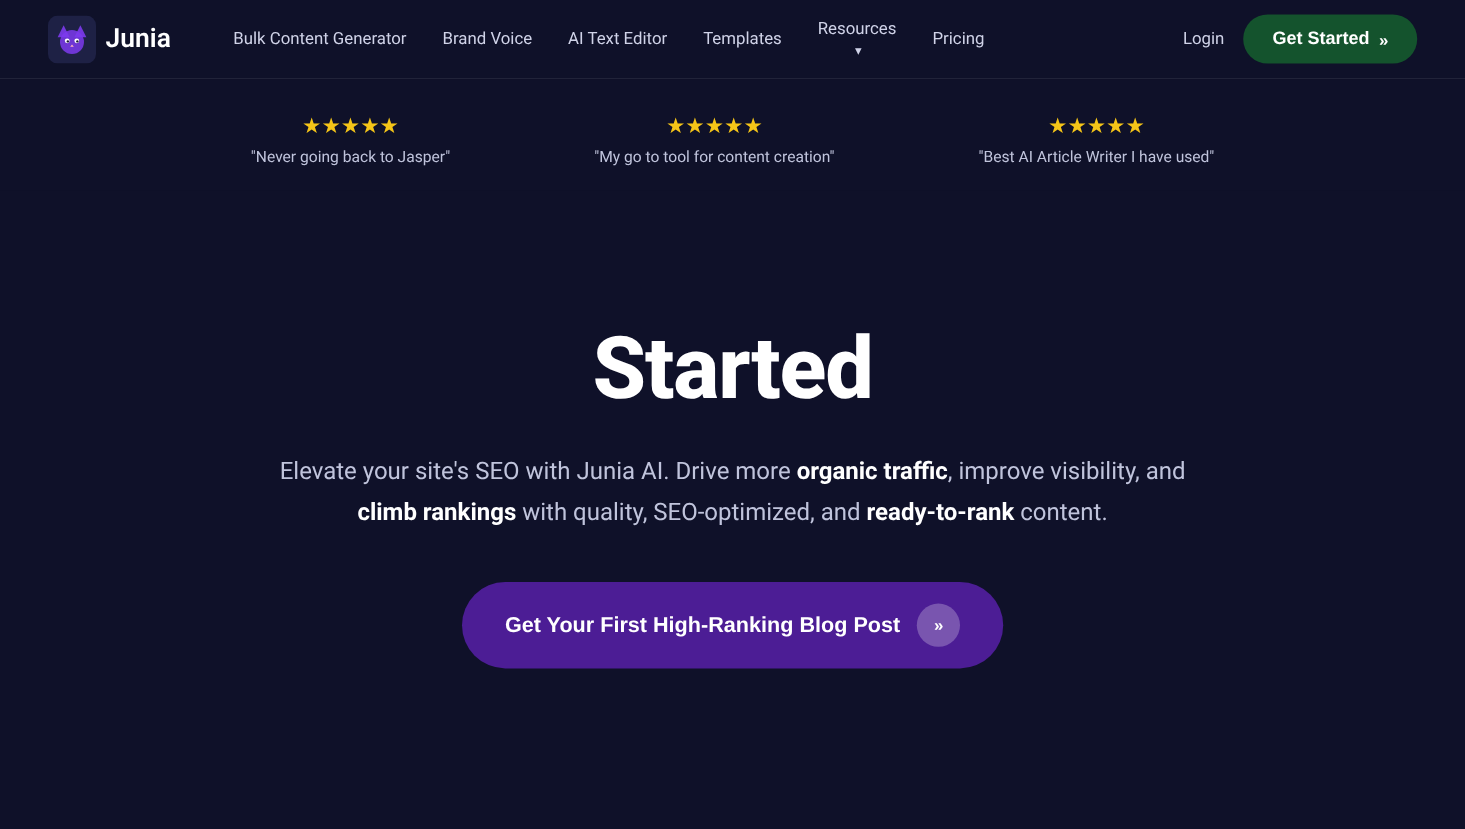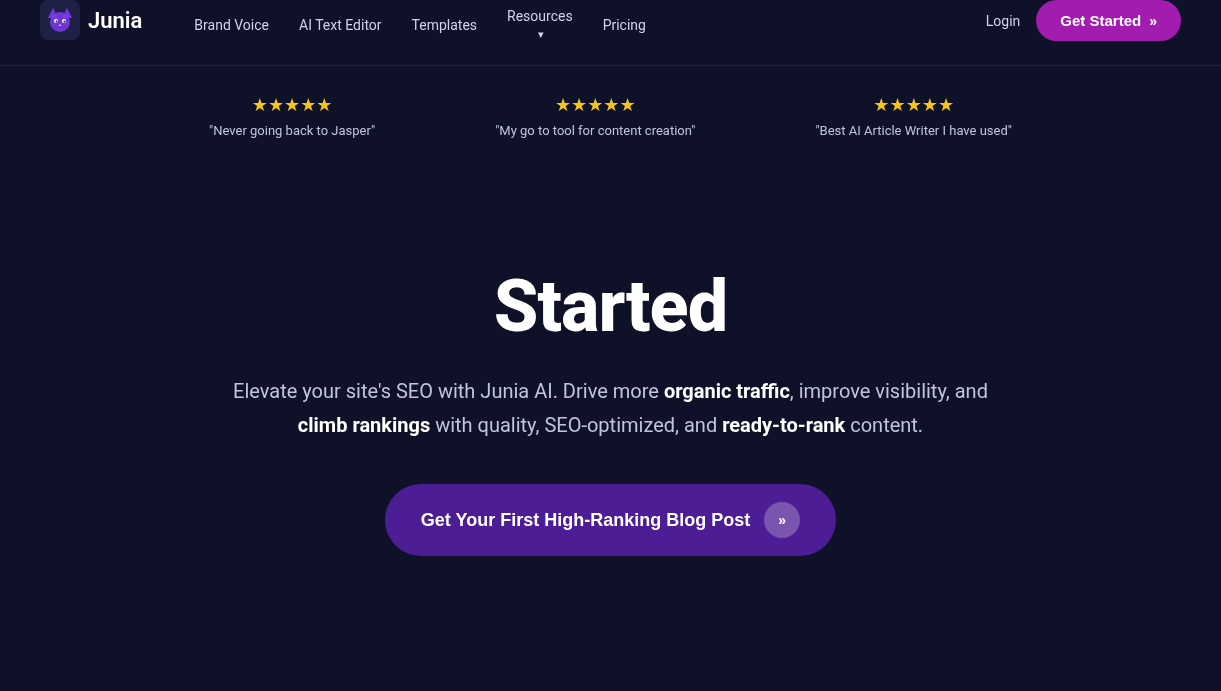--- a/index.html
+++ b/index.html
@@ -13,21 +13,21 @@
       height: 691px;
       background-color: #0f1129;
       font-family: -apple-system, BlinkMacSystemFont, 'Segoe UI', Roboto, sans-serif;
       color: #ffffff;
       overflow: hidden;
     }
 
     
     nav {
       display: flex;
-      align-items: flex-start;
+      align-items: center;
       padding: 0 40px;
       height: 66px;
       background-color: #0f1129;
       border-bottom: 1px solid rgba(255,255,255,0.08);
     }
 
     .nav-logo {
       display: flex;
       align-items: center;
       gap: 8px;
@@ -78,21 +78,21 @@
     }
 
     .login-btn {
       font-size: 14px;
       color: #d0d3e8;
       cursor: pointer;
       text-decoration: none;
     }
 
     .cta-btn {
-      background: #a21caf;
+      background: #14532d;
       color: #ffffff;
       border: none;
       border-radius: 30px;
       padding: 12px 24px;
       font-size: 15px;
       font-weight: 600;
       cursor: pointer;
       display: flex;
       align-items: center;
       gap: 8px;
@@ -214,20 +214,21 @@
 
       <circle cx="16.5" cy="21.5" r="1" fill="#1e1e3a"></circle>
       <circle cx="24.5" cy="21.5" r="1" fill="#1e1e3a"></circle>
 
       <polygon points="20,24 18.5,26 21.5,26" fill="#ffb3c1"></polygon>
     </svg>
     <span class="logo-text">Junia</span>
   </a>
 
   <div class="nav-links">
+    <a class="nav-link" href="#">Bulk Content Generator</a>
     <a class="nav-link" href="#">Brand Voice</a>
     <a class="nav-link" href="#">AI Text Editor</a>
     <a class="nav-link" href="#">Templates</a>
     <a class="nav-link nav-link-resources" href="#">
       <span>Resources</span>
       <span class="chevron-down">▾</span>
     </a>
     <a class="nav-link" href="#">Pricing</a>
   </div>
 

